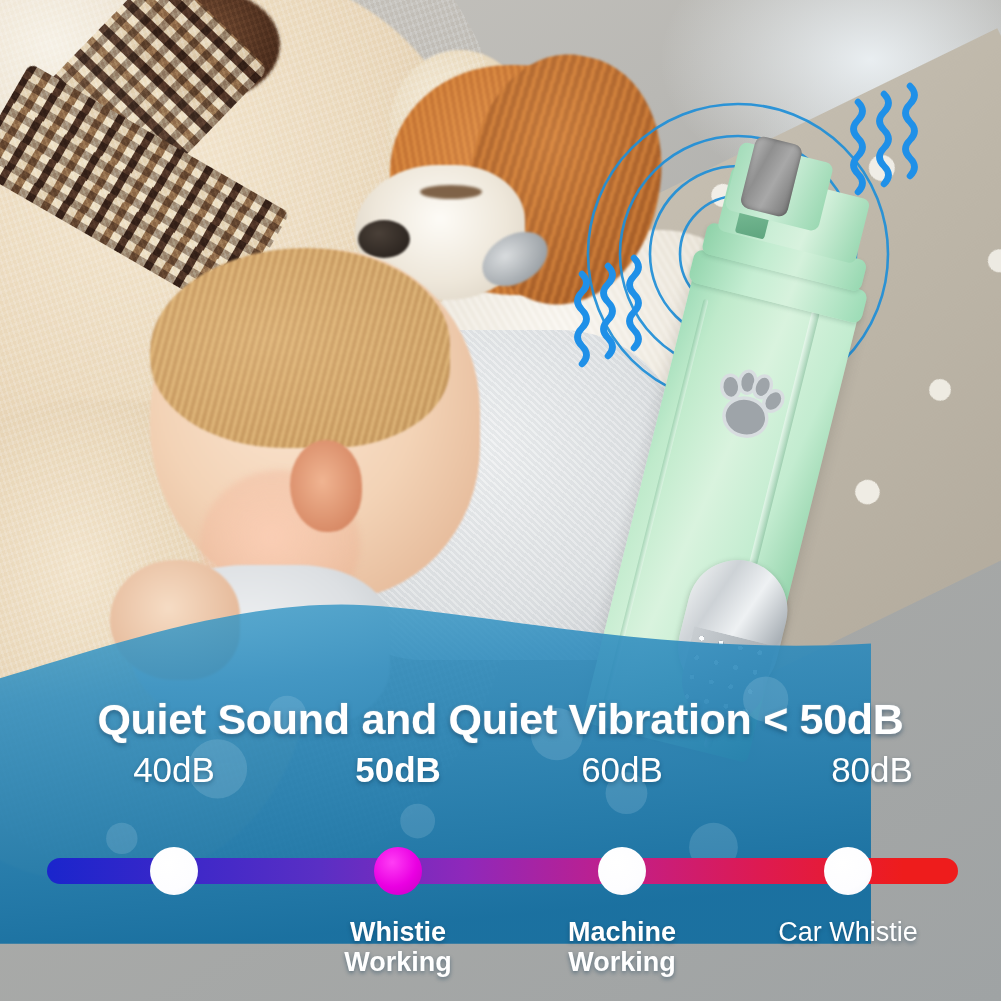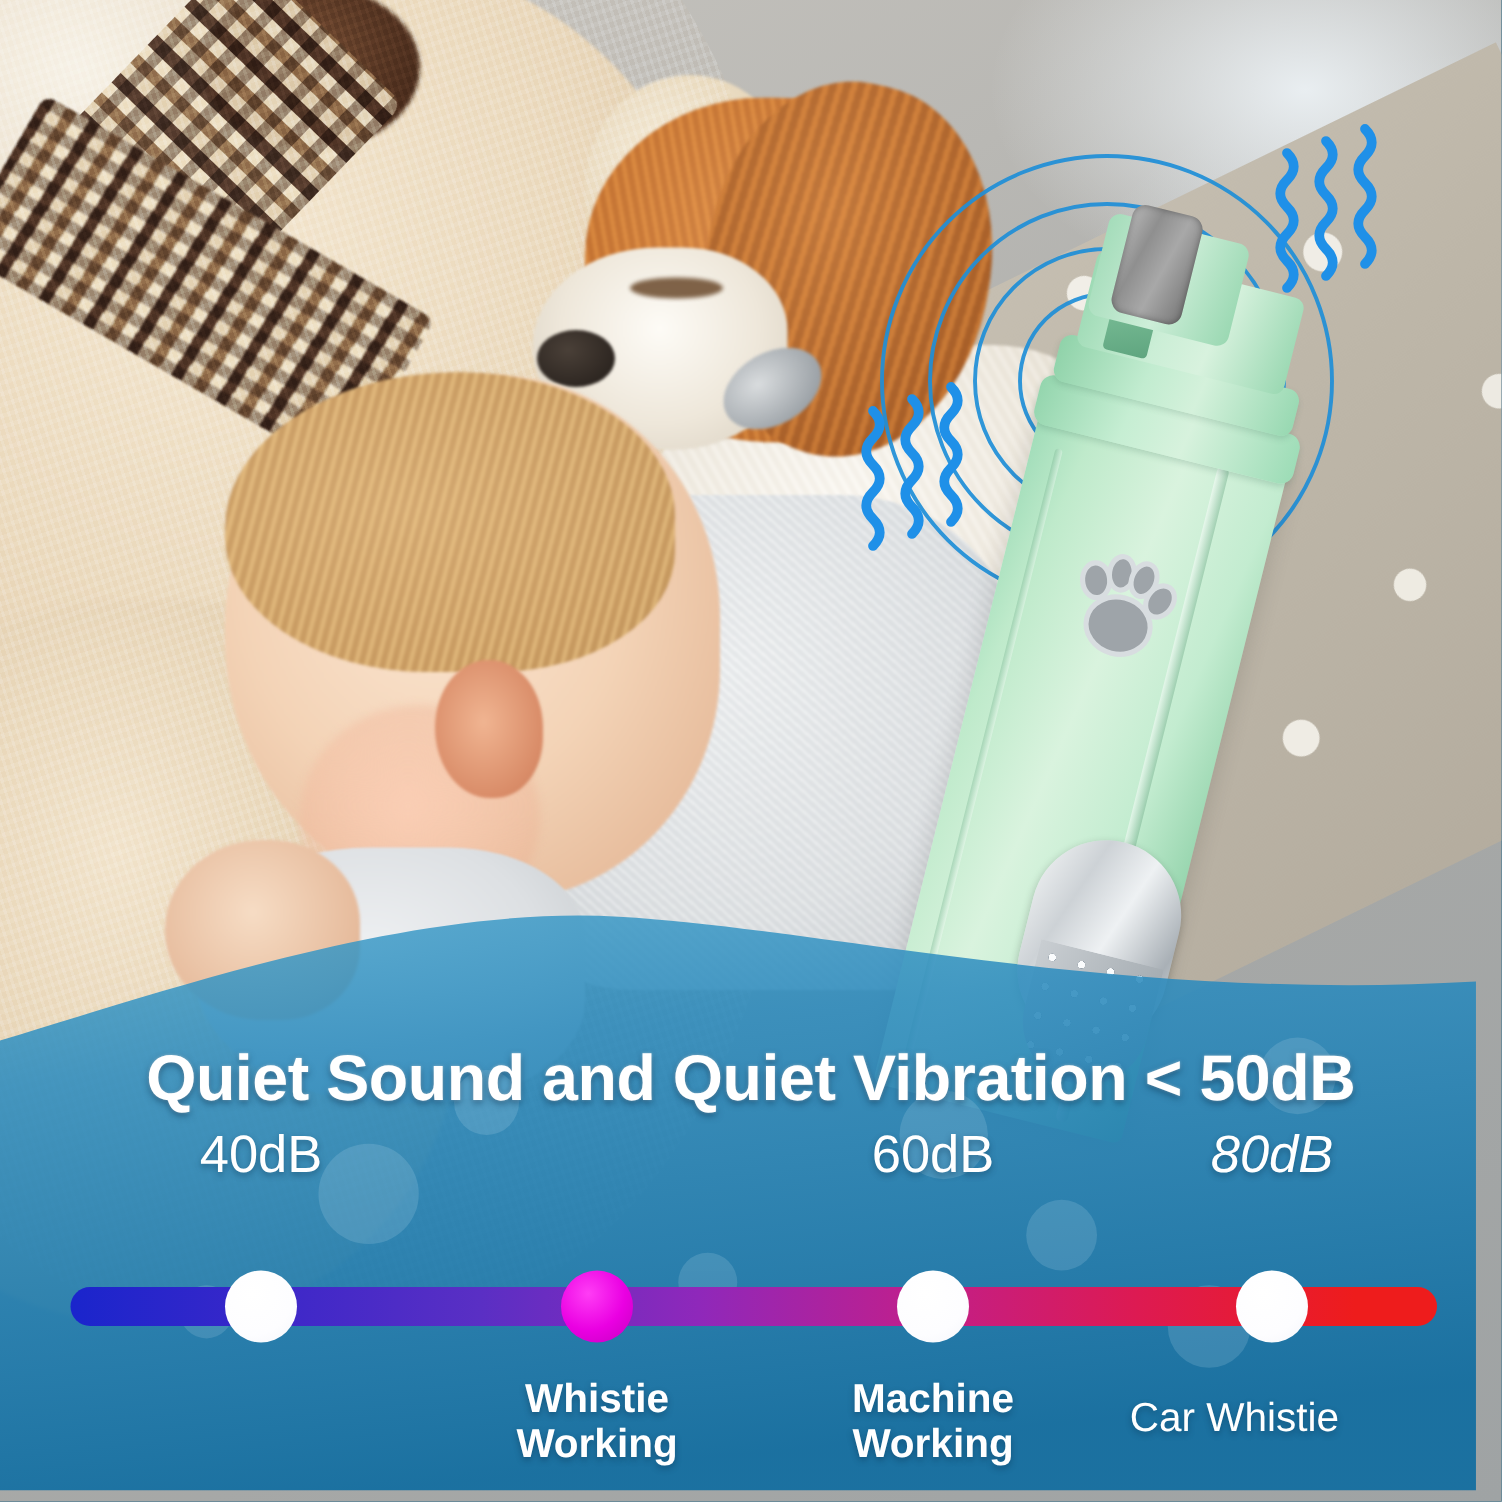--- a/index.html
+++ b/index.html
@@ -222,21 +222,21 @@
       radial-gradient(circle 4.5px at 50px 50px, #fafcfd 0 52%, rgba(120,135,150,.55) 56%, rgba(0,0,0,0) 62%),
       radial-gradient(circle 4.5px at 70px 50px, #fafcfd 0 52%, rgba(120,135,150,.55) 56%, rgba(0,0,0,0) 62%),
       radial-gradient(circle 4.5px at 10px 70px, #fafcfd 0 52%, rgba(120,135,150,.55) 56%, rgba(0,0,0,0) 62%),
       radial-gradient(circle 4.5px at 30px 70px, #fafcfd 0 52%, rgba(120,135,150,.55) 56%, rgba(0,0,0,0) 62%),
       radial-gradient(circle 4.5px at 50px 70px, #fafcfd 0 52%, rgba(120,135,150,.55) 56%, rgba(0,0,0,0) 62%),
       radial-gradient(circle 4.5px at 70px 70px, #fafcfd 0 52%, rgba(120,135,150,.55) 56%, rgba(0,0,0,0) 62%),
       linear-gradient(110deg,#c9ced2,#9aa2a8);
   }
 
   
-  .banner { position:absolute; left:0; top:560px; width:984px; height:441px; }
+  .banner { position:absolute; left:0; top:560px; width:871px; height:441px; }
   .banner-fill { position:absolute; inset:0; }
   .banner-content { position:absolute; left:0; top:0; width:1001px; height:441px; }
 
   .headline { position:absolute; left:0; top:135px; width:1001px; text-align:center;
     font-size:43px; font-weight:bold; color:#ffffff; letter-spacing:-0.3px;
     text-shadow:0 2px 5px rgba(10,50,80,.55), 0 0 2px rgba(255,255,255,.5);
     white-space:nowrap; }
 
   
   .scalebar { position:absolute; left:47px; top:298px; width:911px; height:26px;
@@ -364,32 +364,33 @@
     </svg>
 
     <div class="banner-content">
       <div class="headline">Quiet Sound and Quiet Vibration &lt; 50dB</div>
 
       <div class="scalebar" style="background:linear-gradient(90deg,#1a25cc 0%,#3a27c9 14%,#5a2fc4 30%,#8f28ba 46%,#c01f8c 62%,#dd1a52 78%,#ee1c1c 94%,#ee1c1c 100%);"></div>
 
       <div class="vallabel" style="left:74px;text-align:center;">40dB</div>
       <div class="marker white" style="left:150px;"></div>
 
+      <div class="vallabel bold" style="left:298px;">50dB</div>
       <div class="marker" style="left:374px;background:radial-gradient(circle at 38% 32%, #ff3df5 0%, #ea00e2 55%, #c500bf 100%);"></div>
       <div class="namelabel bold" style="left:283px;">
         <span>Whistie</span><br>
         <span>Working</span>
       </div>
 
       <div class="vallabel" style="left:522px;">60dB</div>
       <div class="marker white" style="left:598px;"></div>
       <div class="namelabel" style="left:507px;font-weight:bold;">
         <span>Machine</span><br>
         <span>Working</span>
       </div>
 
-      <div class="vallabel" style="left:748px;font-style:italic;">80dB</div>
+      <div class="vallabel" style="left:772px;">80dB</div>
       <div class="marker white" style="left:824px;"></div>
-      <div class="namelabel" style="left:708px;margin-top:13px;">Car Whistie</div>
+      <div class="namelabel" style="left:733px;">Car Whistie</div>
     </div>
   </div>
 
 </div>
 
 </body></html>

